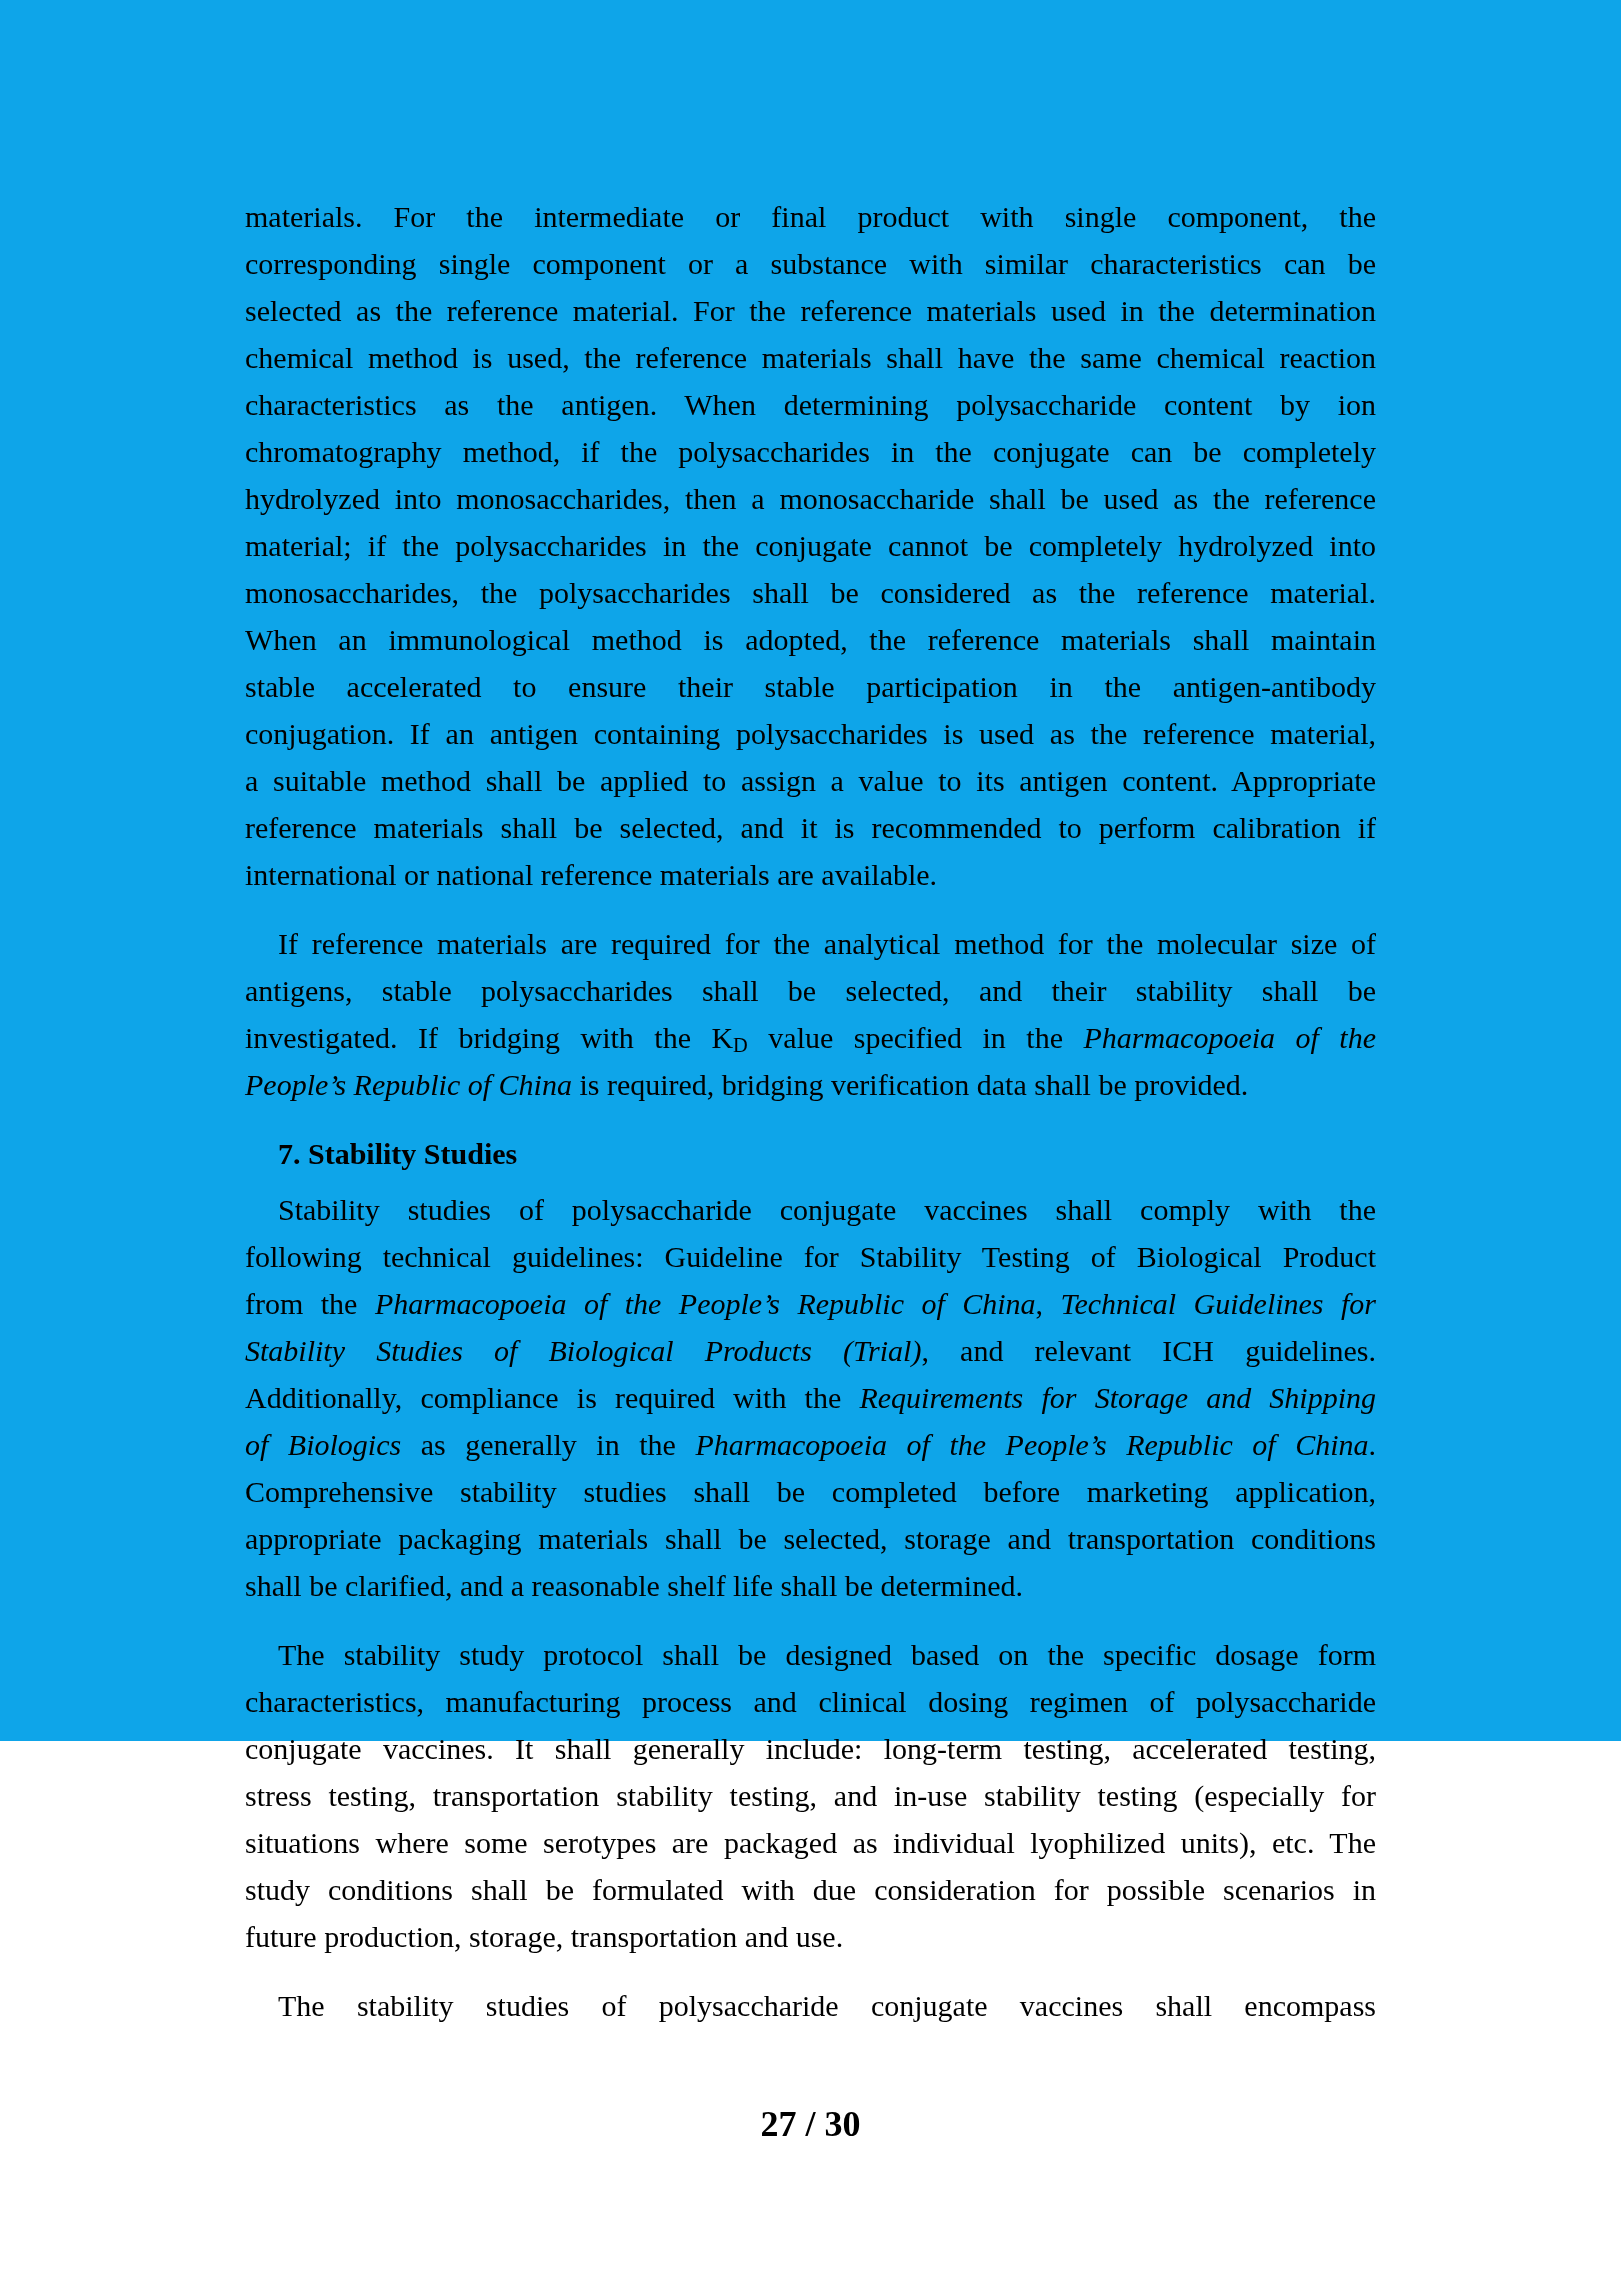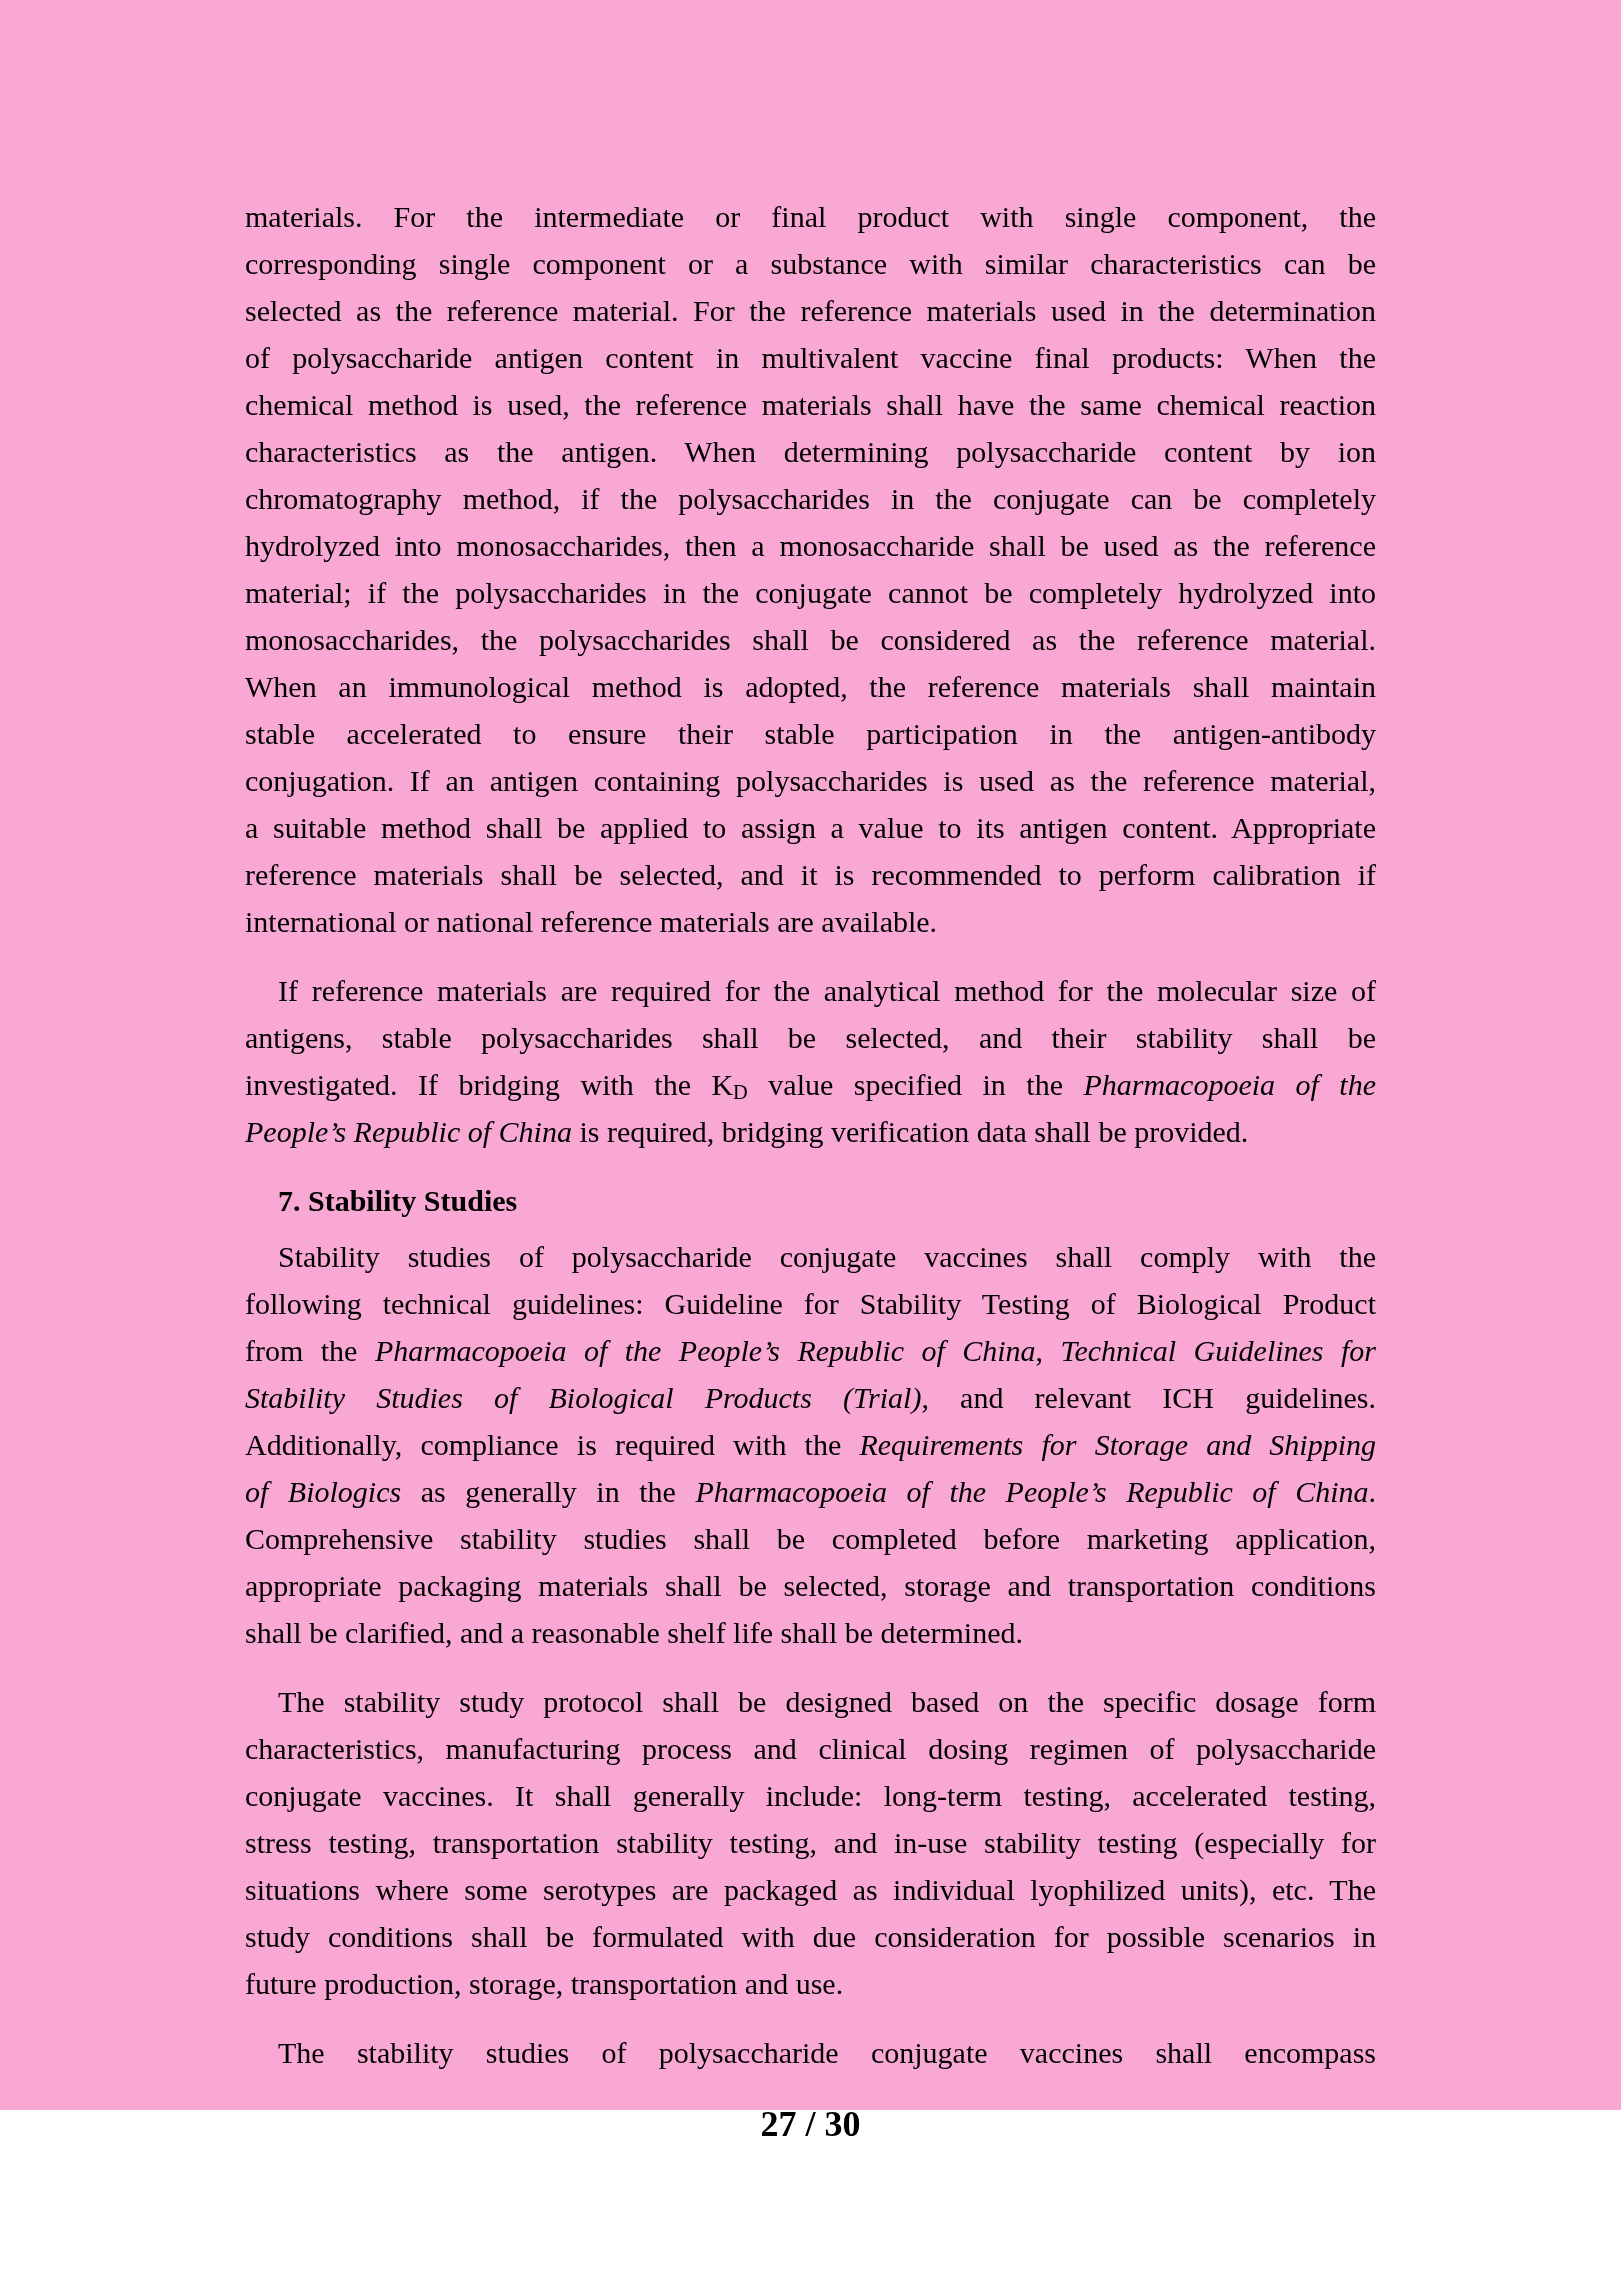--- a/index.html
+++ b/index.html
@@ -1,19 +1,19 @@
 <!DOCTYPE html>
 <html><head>
 <meta charset="utf-8">
 <style>
   html, body { margin: 0; padding: 0; background: #ffffff; }
   body { width: 1621px; height: 2293px; position: relative; overflow: hidden; }
   .page {
-    position: absolute; left: 0; top: 0; width: 1621px; height: 2110px;
-    background: #f9a8d4; color: #000000;
+    position: absolute; left: 0; top: 0; width: 1621px; height: 1741px;
+    background: #0ea5e9; color: #000000;
     font-family: "Liberation Serif", "DejaVu Serif", serif;
   }
   .body-text { position: absolute; left: 245px; top: 193px; width: 1131px; }
   .line {
     font-size: 30px; line-height: 47px; height: 47px;
     white-space: nowrap; text-align: justify; text-align-last: justify;
     overflow: visible;
   }
   .line.last { text-align-last: left; }
   .line.indent { text-indent: 33px; }
@@ -28,21 +28,20 @@
 </style>
 </head>
 <body>
 
 <div class="page">
   <div class="body-text" id="body-text">
       <div class="para">
         <div class="line"><span>materials. For the intermediate or final product with single component, the</span></div>
         <div class="line"><span>corresponding single component or a substance with similar characteristics can be</span></div>
         <div class="line"><span>selected as the reference material. For the reference materials used in the determination</span></div>
-        <div class="line"><span>of polysaccharide antigen content in multivalent vaccine final products: When the</span></div>
         <div class="line"><span>chemical method is used, the reference materials shall have the same chemical reaction</span></div>
         <div class="line"><span>characteristics as the antigen. When determining polysaccharide content by ion</span></div>
         <div class="line"><span>chromatography method, if the polysaccharides in the conjugate can be completely</span></div>
         <div class="line"><span>hydrolyzed into monosaccharides, then a monosaccharide shall be used as the reference</span></div>
         <div class="line"><span>material; if the polysaccharides in the conjugate cannot be completely hydrolyzed into</span></div>
         <div class="line"><span>monosaccharides, the polysaccharides shall be considered as the reference material.</span></div>
         <div class="line"><span>When an immunological method is adopted, the reference materials shall maintain</span></div>
         <div class="line"><span>stable accelerated to ensure their stable participation in the antigen-antibody</span></div>
         <div class="line"><span>conjugation. If an antigen containing polysaccharides is used as the reference material,</span></div>
         <div class="line"><span>a suitable method shall be applied to assign a value to its antigen content. Appropriate</span></div>

